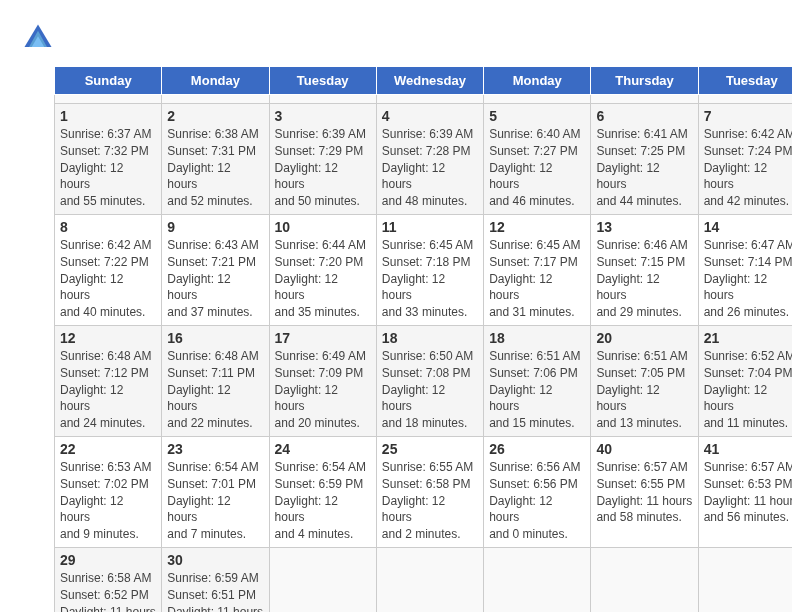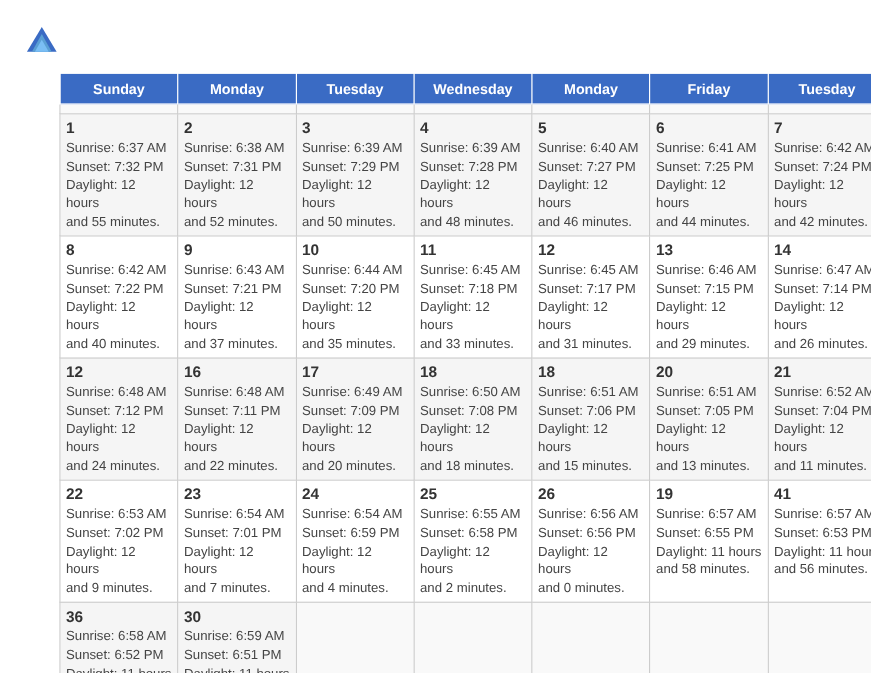--- a/index.html
+++ b/index.html
@@ -110,21 +110,21 @@
 </div>
 
 <table class="calendar-table">
   <thead>
     <tr>
     <th>Sunday</th>
         <th>Monday</th>
         <th>Tuesday</th>
         <th>Wednesday</th>
         <th>Monday</th>
-        <th>Friday</th>
+        <th>Thursday</th>
         <th>Tuesday</th>
       </tr>
   </thead>
   <tbody id="calendar-body">
   <tr>
         <td class="empty-cell"></td>
         <td class="empty-cell"></td>
         <td class="empty-cell"></td>
         <td class="empty-cell"></td>
         <td class="empty-cell"></td>
@@ -236,31 +236,31 @@
       </td>
         <td>
         <span class="day-number">25</span>
         <div class="day-info">Sunrise: 6:55 AM<br>Sunset: 6:58 PM<br>Daylight: 12 hours<br>and 2 minutes.</div>
       </td>
         <td>
         <span class="day-number">26</span>
         <div class="day-info">Sunrise: 6:56 AM<br>Sunset: 6:56 PM<br>Daylight: 12 hours<br>and 0 minutes.</div>
       </td>
         <td>
-        <span class="day-number">19</span>
+        <span class="day-number">40</span>
         <div class="day-info">Sunrise: 6:57 AM<br>Sunset: 6:55 PM<br>Daylight: 11 hours<br>and 58 minutes.</div>
       </td>
         <td>
         <span class="day-number">41</span>
         <div class="day-info">Sunrise: 6:57 AM<br>Sunset: 6:53 PM<br>Daylight: 11 hours<br>and 56 minutes.</div>
       </td>
       </tr>
       <tr>
         <td>
-        <span class="day-number">36</span>
+        <span class="day-number">29</span>
         <div class="day-info">Sunrise: 6:58 AM<br>Sunset: 6:52 PM<br>Daylight: 11 hours<br>and 53 minutes.</div>
       </td>
         <td>
         <span class="day-number">30</span>
         <div class="day-info">Sunrise: 6:59 AM<br>Sunset: 6:51 PM<br>Daylight: 11 hours<br>and 51 minutes.</div>
       </td>
         <td class="empty-cell"></td>
         <td class="empty-cell"></td>
         <td class="empty-cell"></td>
         <td class="empty-cell"></td>

